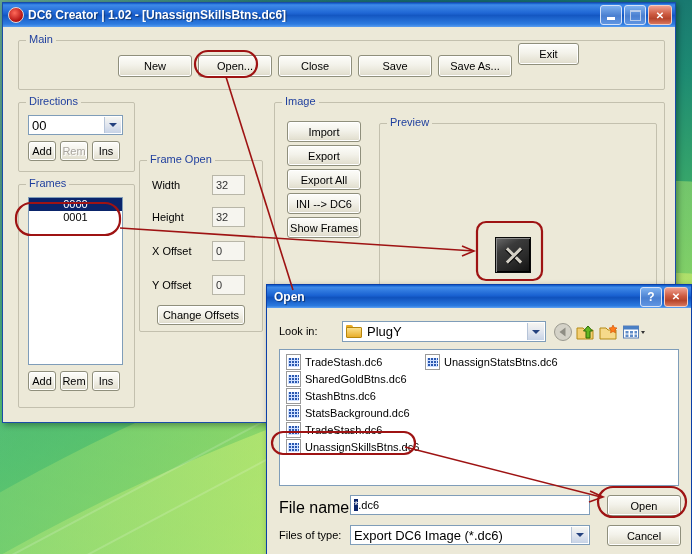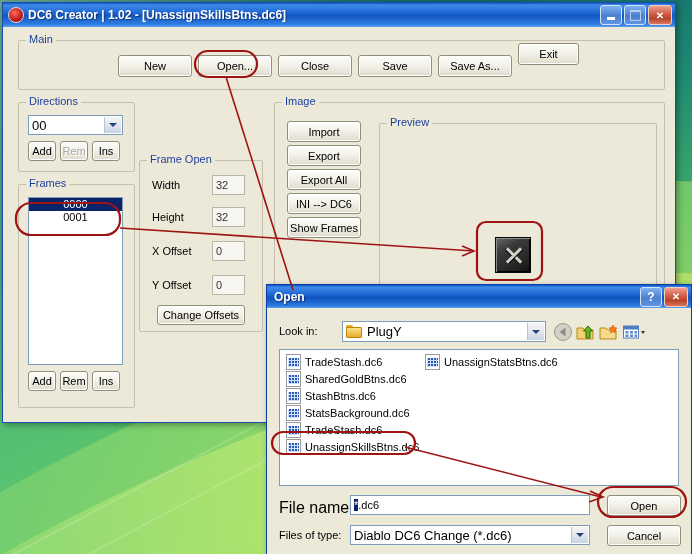--- a/index.html
+++ b/index.html
@@ -475,21 +475,21 @@
 
     <div style="position:absolute; left:9px; top:188px; font-size:16px;">File name:</div>
     <div class="fld" style="position:absolute; left:80px; top:184px; width:240px; height:20px;">
       <span style="background:#0a246a;color:#fff;">*</span>
         <span>.dc6</span>
     </div>
     <div class="btn" style="position:absolute; left:337px; top:184px; width:74px; height:21px;">Open</div>
 
     <div style="position:absolute; left:9px; top:218px; font-size:11px;">Files of type:</div>
     <div class="combo" style="position:absolute; left:80px; top:214px; width:240px; height:20px;">
-      <span>Diablo DC6 Change (*.dc6)</span>
+      <span>Export DC6 Image (*.dc6)</span>
       <span class="arrowbox">
           <i class="chev"></i>
         </span>
     </div>
     <div class="btn" style="position:absolute; left:337px; top:214px; width:74px; height:21px;">Cancel</div>
 
   </div>
 </div>
 
 <svg id="annot" viewBox="0 0 692 554">

